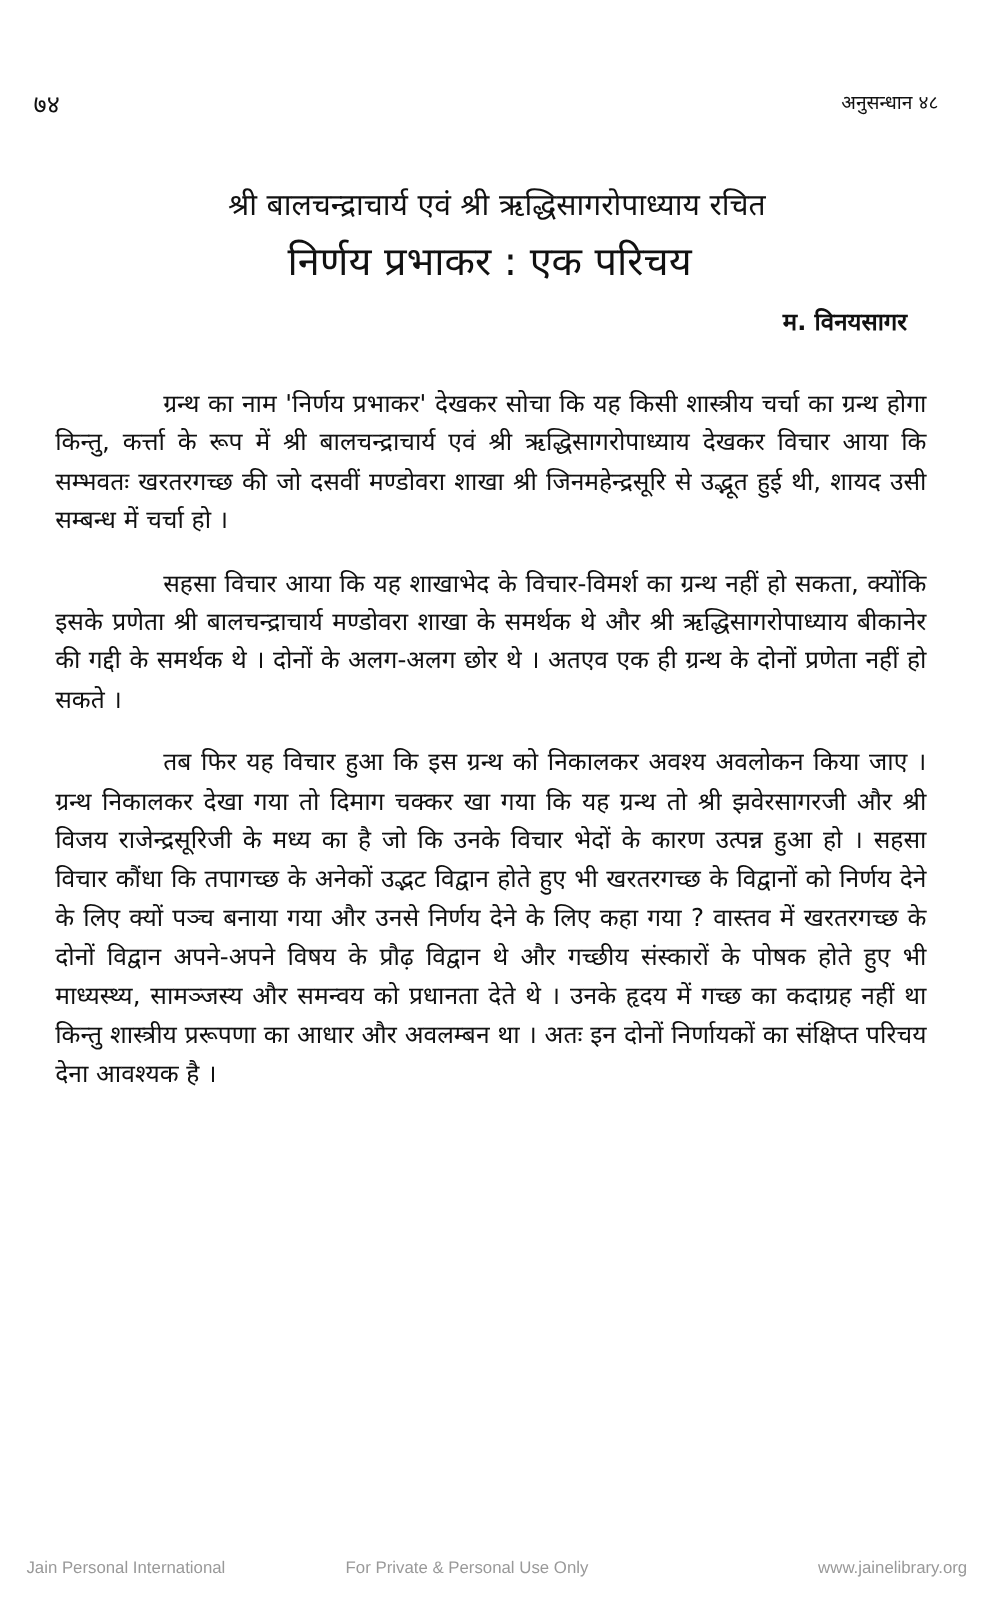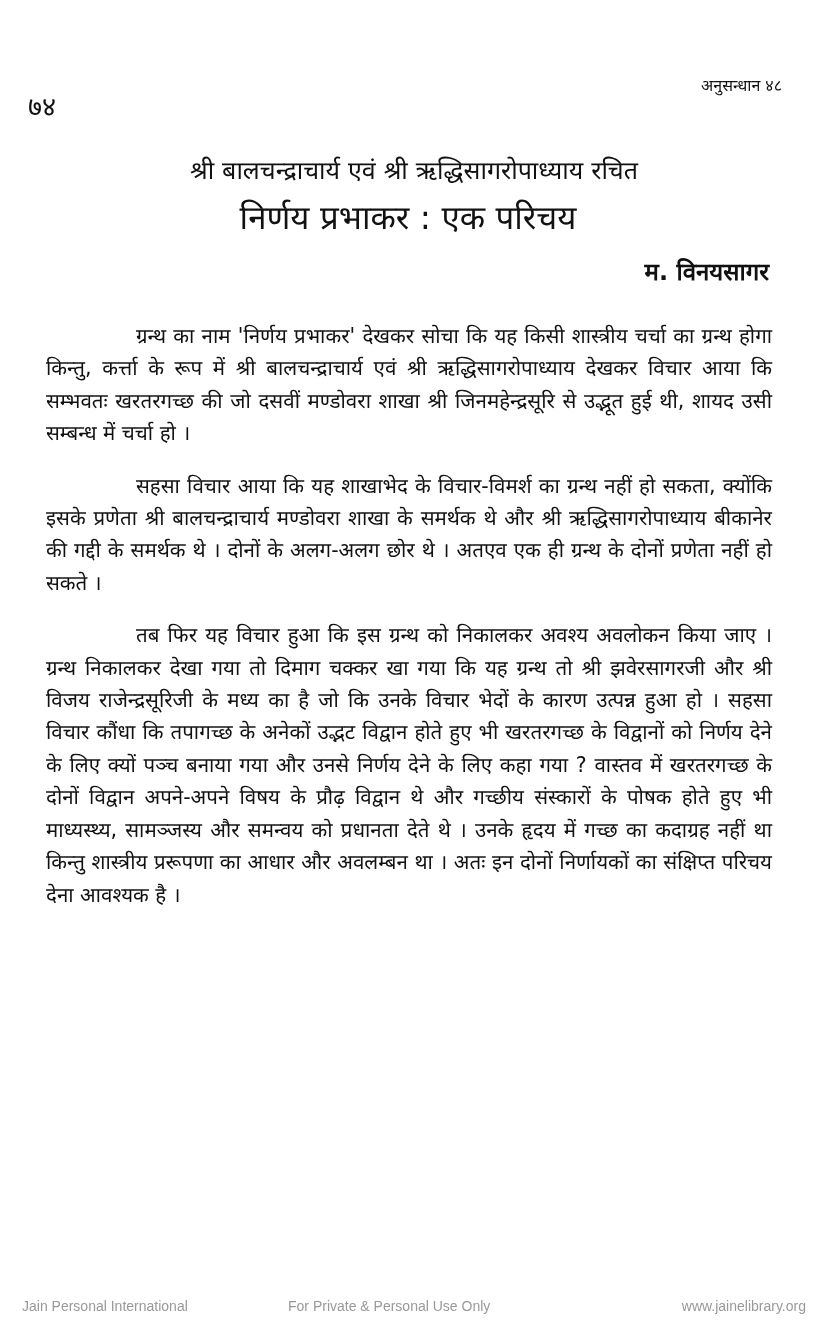--- a/index.html
+++ b/index.html
@@ -1,31 +1,31 @@
 <!DOCTYPE html>
 <html><head>
 <meta charset="utf-8">
 <style>
   html, body { margin: 0; padding: 0; background: #ffffff; }
   body {
     width: 828px; height: 1338px; position: relative; overflow: hidden;
     font-family: "DejaVu Sans", sans-serif; color: #111111;
   }
-  .page-num-left { position: absolute; left: 28px; top: 87px; font-size: 27px; }
+  .page-num-left { position: absolute; left: 28px; top: 72px; font-size: 21px; }
   .page-num-right { position: absolute; right: 46px; top: 74px; font-size: 16px; }
   .supertitle {
     position: absolute; left: 0; width: 828px; top: 152px; text-align: center;
     font-size: 25px; letter-spacing: 0px;
   }
   .title {
     position: absolute; left: 0; width: 816px; top: 194px; text-align: center;
     font-size: 33px;
   }
   .author {
-    position: absolute; right: 59px; top: 254px; font-size: 24px; font-weight: bold;
+    position: absolute; right: 72px; top: 254px; font-size: 20px; font-weight: bold;
   }
   .body-text {
     position: absolute; left: 46px; width: 726px; top: 320px;
     font-size: 20.5px; line-height: 32.4px; text-align: justify;
   }
   .body-text p { margin: 0 0 20px 0; text-indent: 90px; }
   .footer {
     position: absolute; top: 1298px; left: 0; width: 828px; height: 20px;
     font-family: "Liberation Sans", sans-serif; font-size: 14px; color: #999999;
   }

